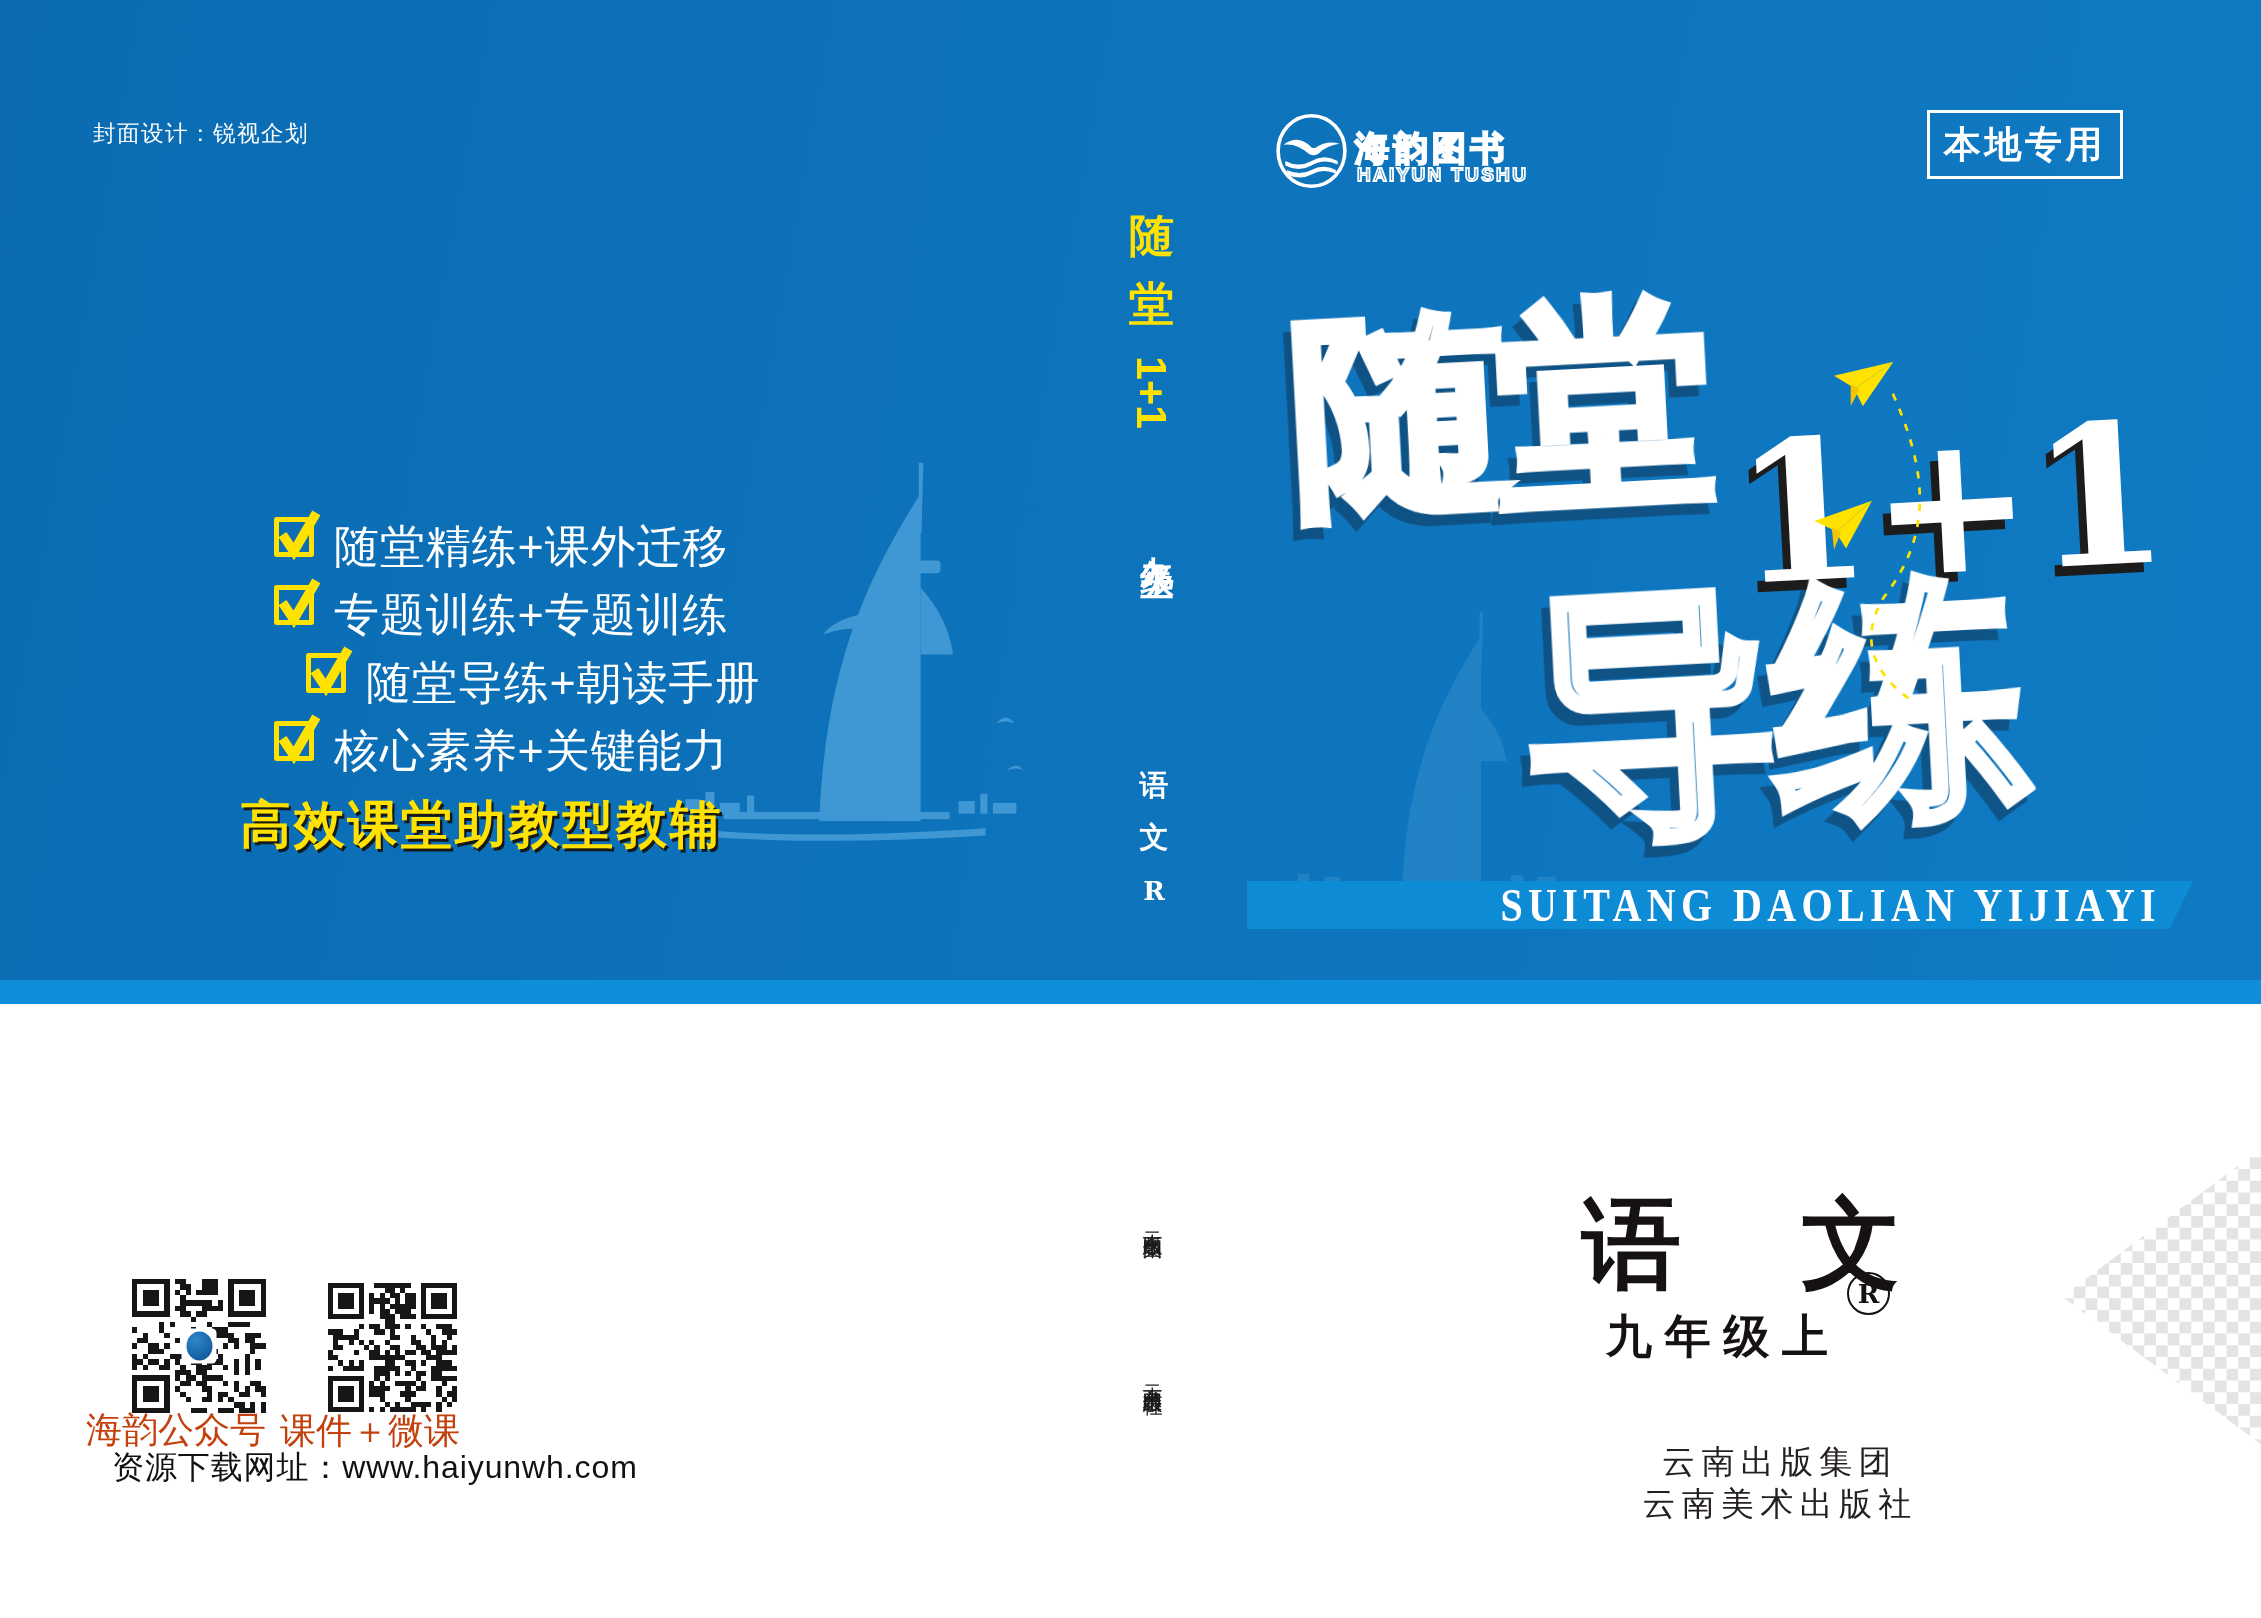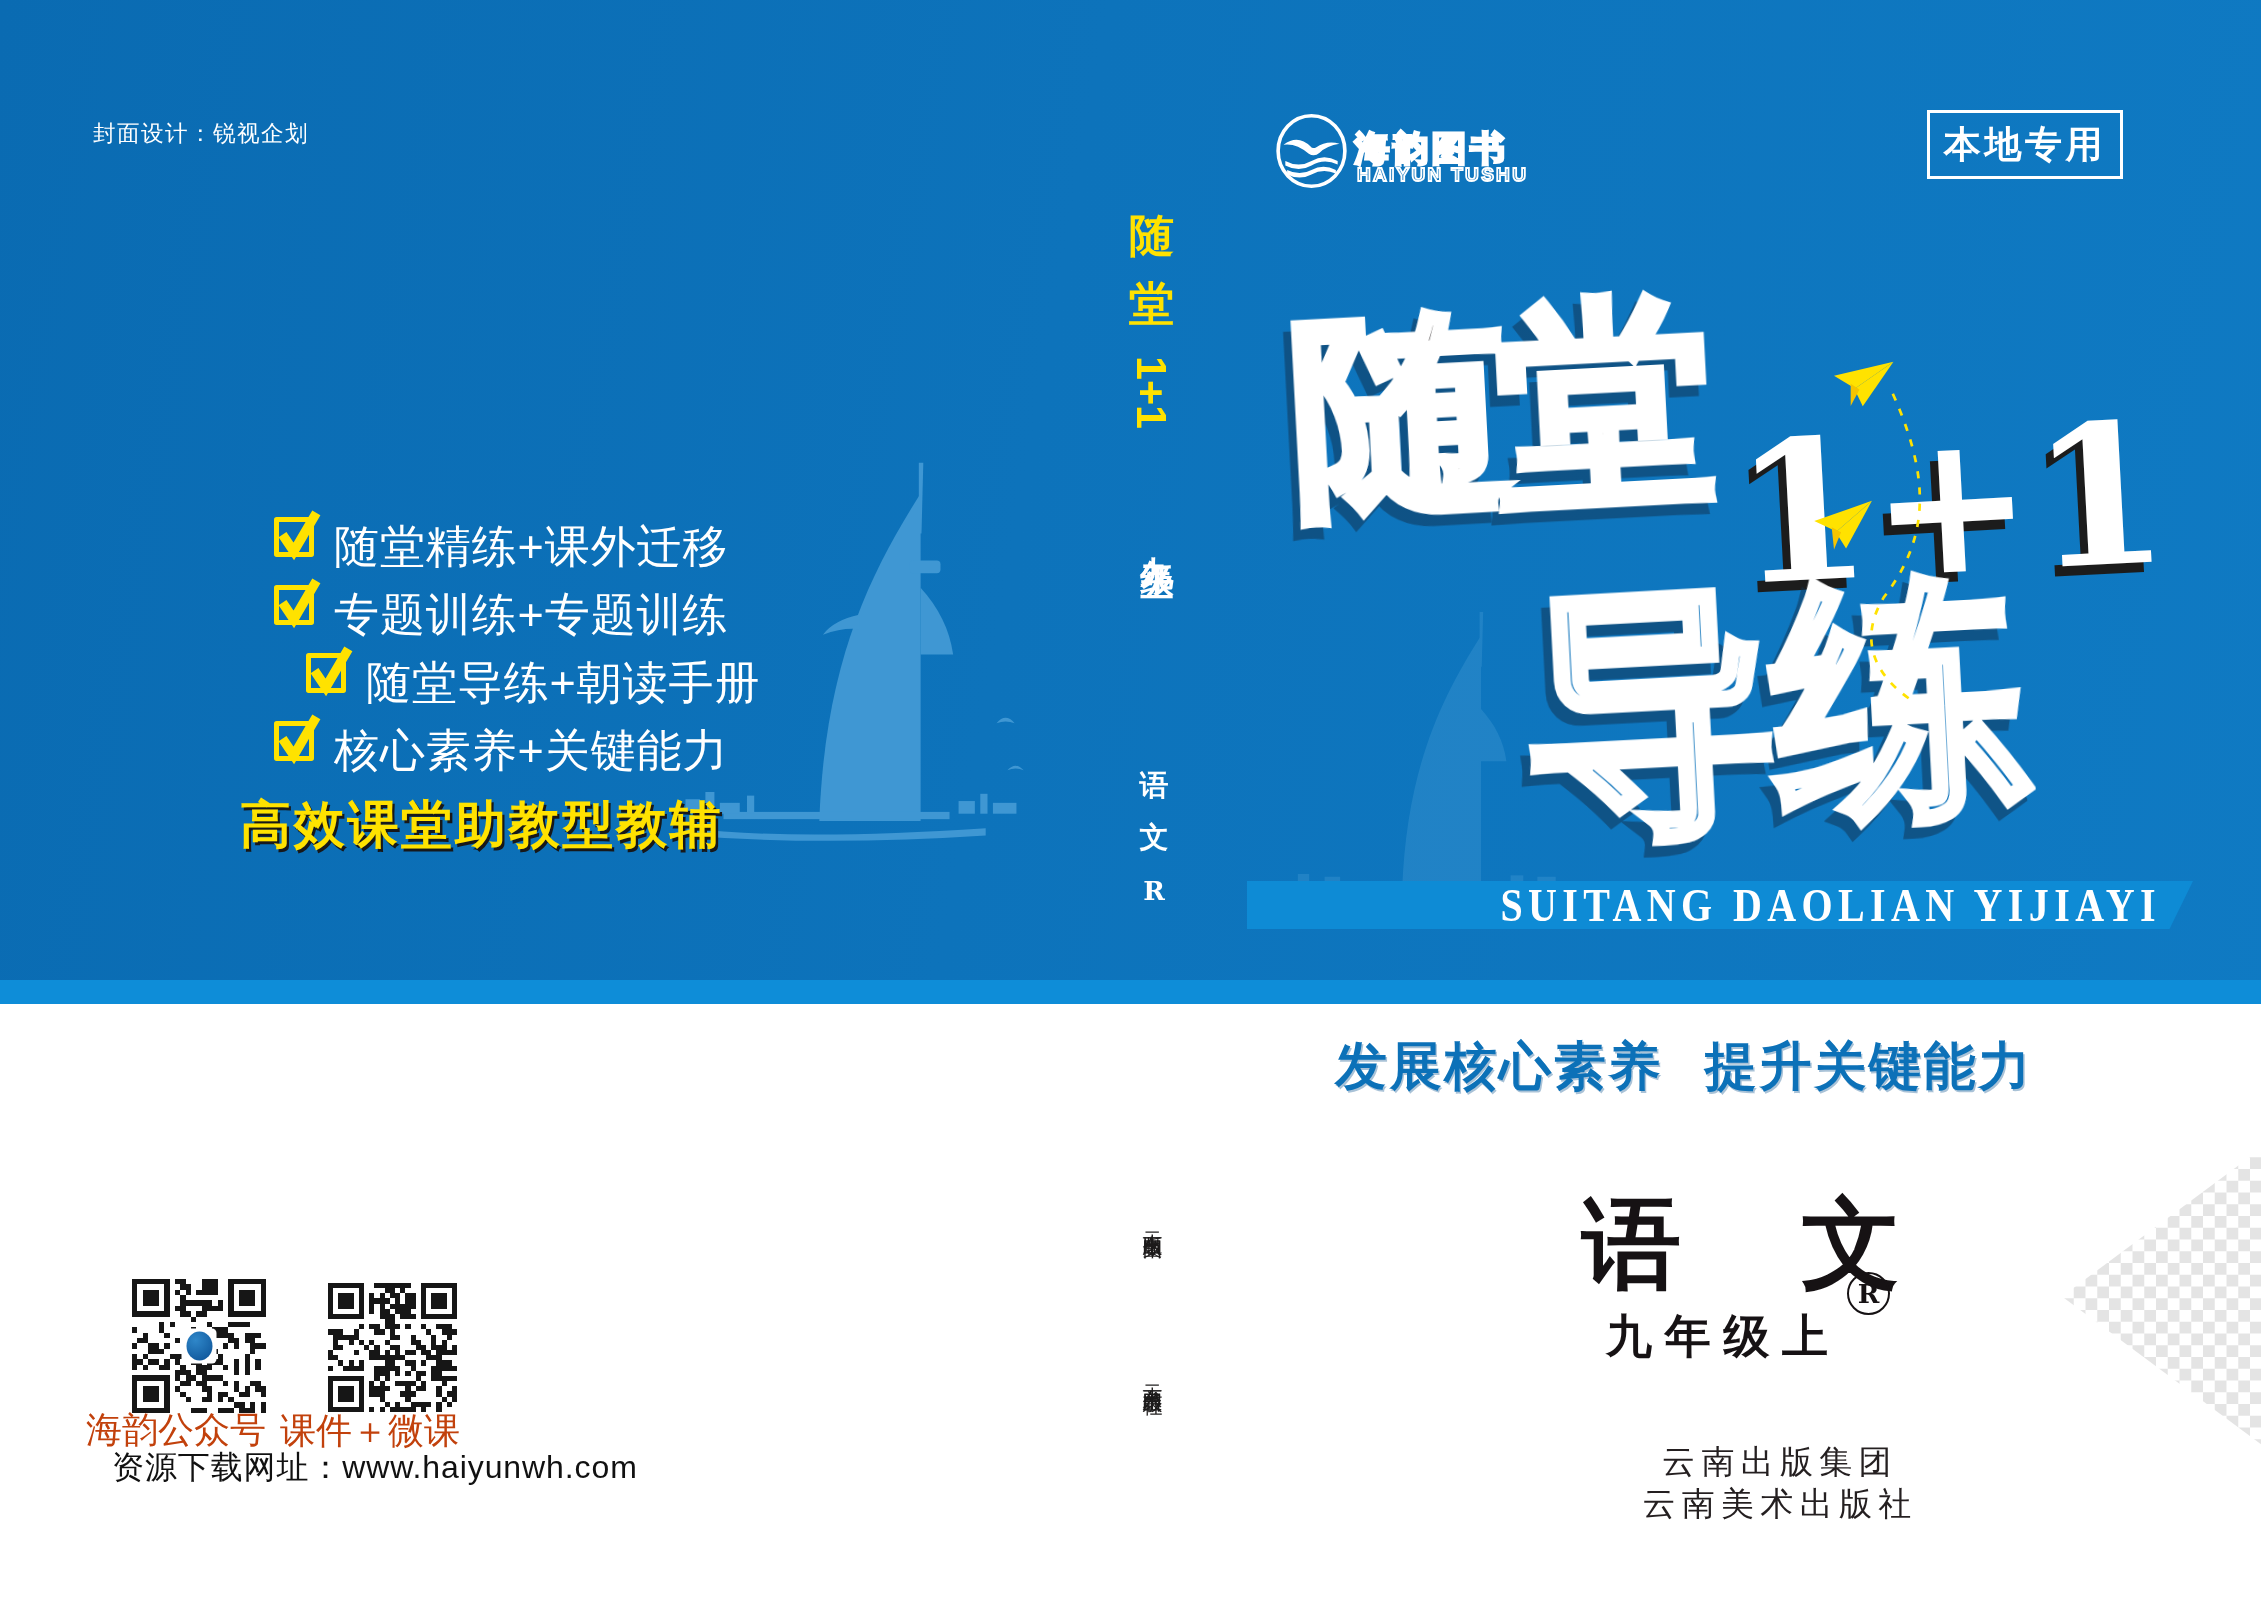--- a/index.html
+++ b/index.html
@@ -33,21 +33,21 @@
   .spine-num{position:absolute;left:1102px;top:370px;width:99px;height:45px;font-size:43px;font-weight:700;color:#ffe200;
              text-align:center;transform:rotate(90deg);line-height:45px;}
   .spine-grade{position:absolute;left:1134px;top:530px;writing-mode:vertical-rl;text-orientation:upright;
                color:#fff;font-weight:700;font-size:33px;letter-spacing:3.6px;}
   .spine-subject{position:absolute;left:1136px;width:36px;text-align:center;color:#fff;font-size:29px;font-weight:700;
                  font-family:"DejaVu Serif","Liberation Serif",serif;}
   .spine-pub{position:absolute;left:1140px;writing-mode:vertical-rl;text-orientation:upright;
              color:#1c1a1a;font-size:20px;letter-spacing:1.8px;}
   
   .logo-oval{position:absolute;left:1276px;top:114px;width:71px;height:74px;}
-  .logo-cn{position:absolute;left:1355px;top:126px;font-size:34px;font-weight:700;color:#0d73bb;
+  .logo-cn{position:absolute;left:1355px;top:126px;font-size:34px;font-weight:400;color:#0d73bb;
            -webkit-text-stroke:3.2px #ffffff;letter-spacing:4.5px;}
   .logo-en{position:absolute;left:1357px;top:164px;font-size:19px;font-weight:900;color:#0d73bb;
            -webkit-text-stroke:1.8px #ffffff;letter-spacing:2.3px;}
   .badge{position:absolute;left:1927px;top:110px;width:190px;height:63px;border:3.2px solid #fff;
          display:flex;align-items:center;justify-content:center;}
   .badge span{color:#fff;font-size:37px;font-weight:700;font-family:"Liberation Serif",serif;letter-spacing:3.6px;}
   
   .title-cn{position:absolute;left:1292px;top:302px;font-size:213px;font-weight:900;line-height:1;
             color:#241f20;-webkit-text-stroke:9px #ffffff;letter-spacing:-6.3px;transform:rotate(-3deg);
             filter:drop-shadow(-7.2px 11px rgba(16,48,77,.5));white-space:pre;}
@@ -624,21 +624,20 @@
       <polygon points="0,62 120,0 52,78 0,62"></polygon>
       <polygon points="52,78 120,0 78,112 58,88"></polygon>
       <polygon points="40,70 62,78 52,118 40,70" fill="#f5c400"></polygon>
     </g>
   </svg>
 
   <div class="banner">
     <span>SUITANG DAOLIAN YIJIAYI</span>
   </div>
 
-  <div class="slogan">发展核心素养  提升关键能力</div>
 
   <div class="subject">语 文</div>
   <div class="registered">
     <span>R</span>
   </div>
   <div class="grade-front">九年级上</div>
 
   <div class="publisher">
     <div>云南出版集团</div>
     <div>云南美术出版社</div>

